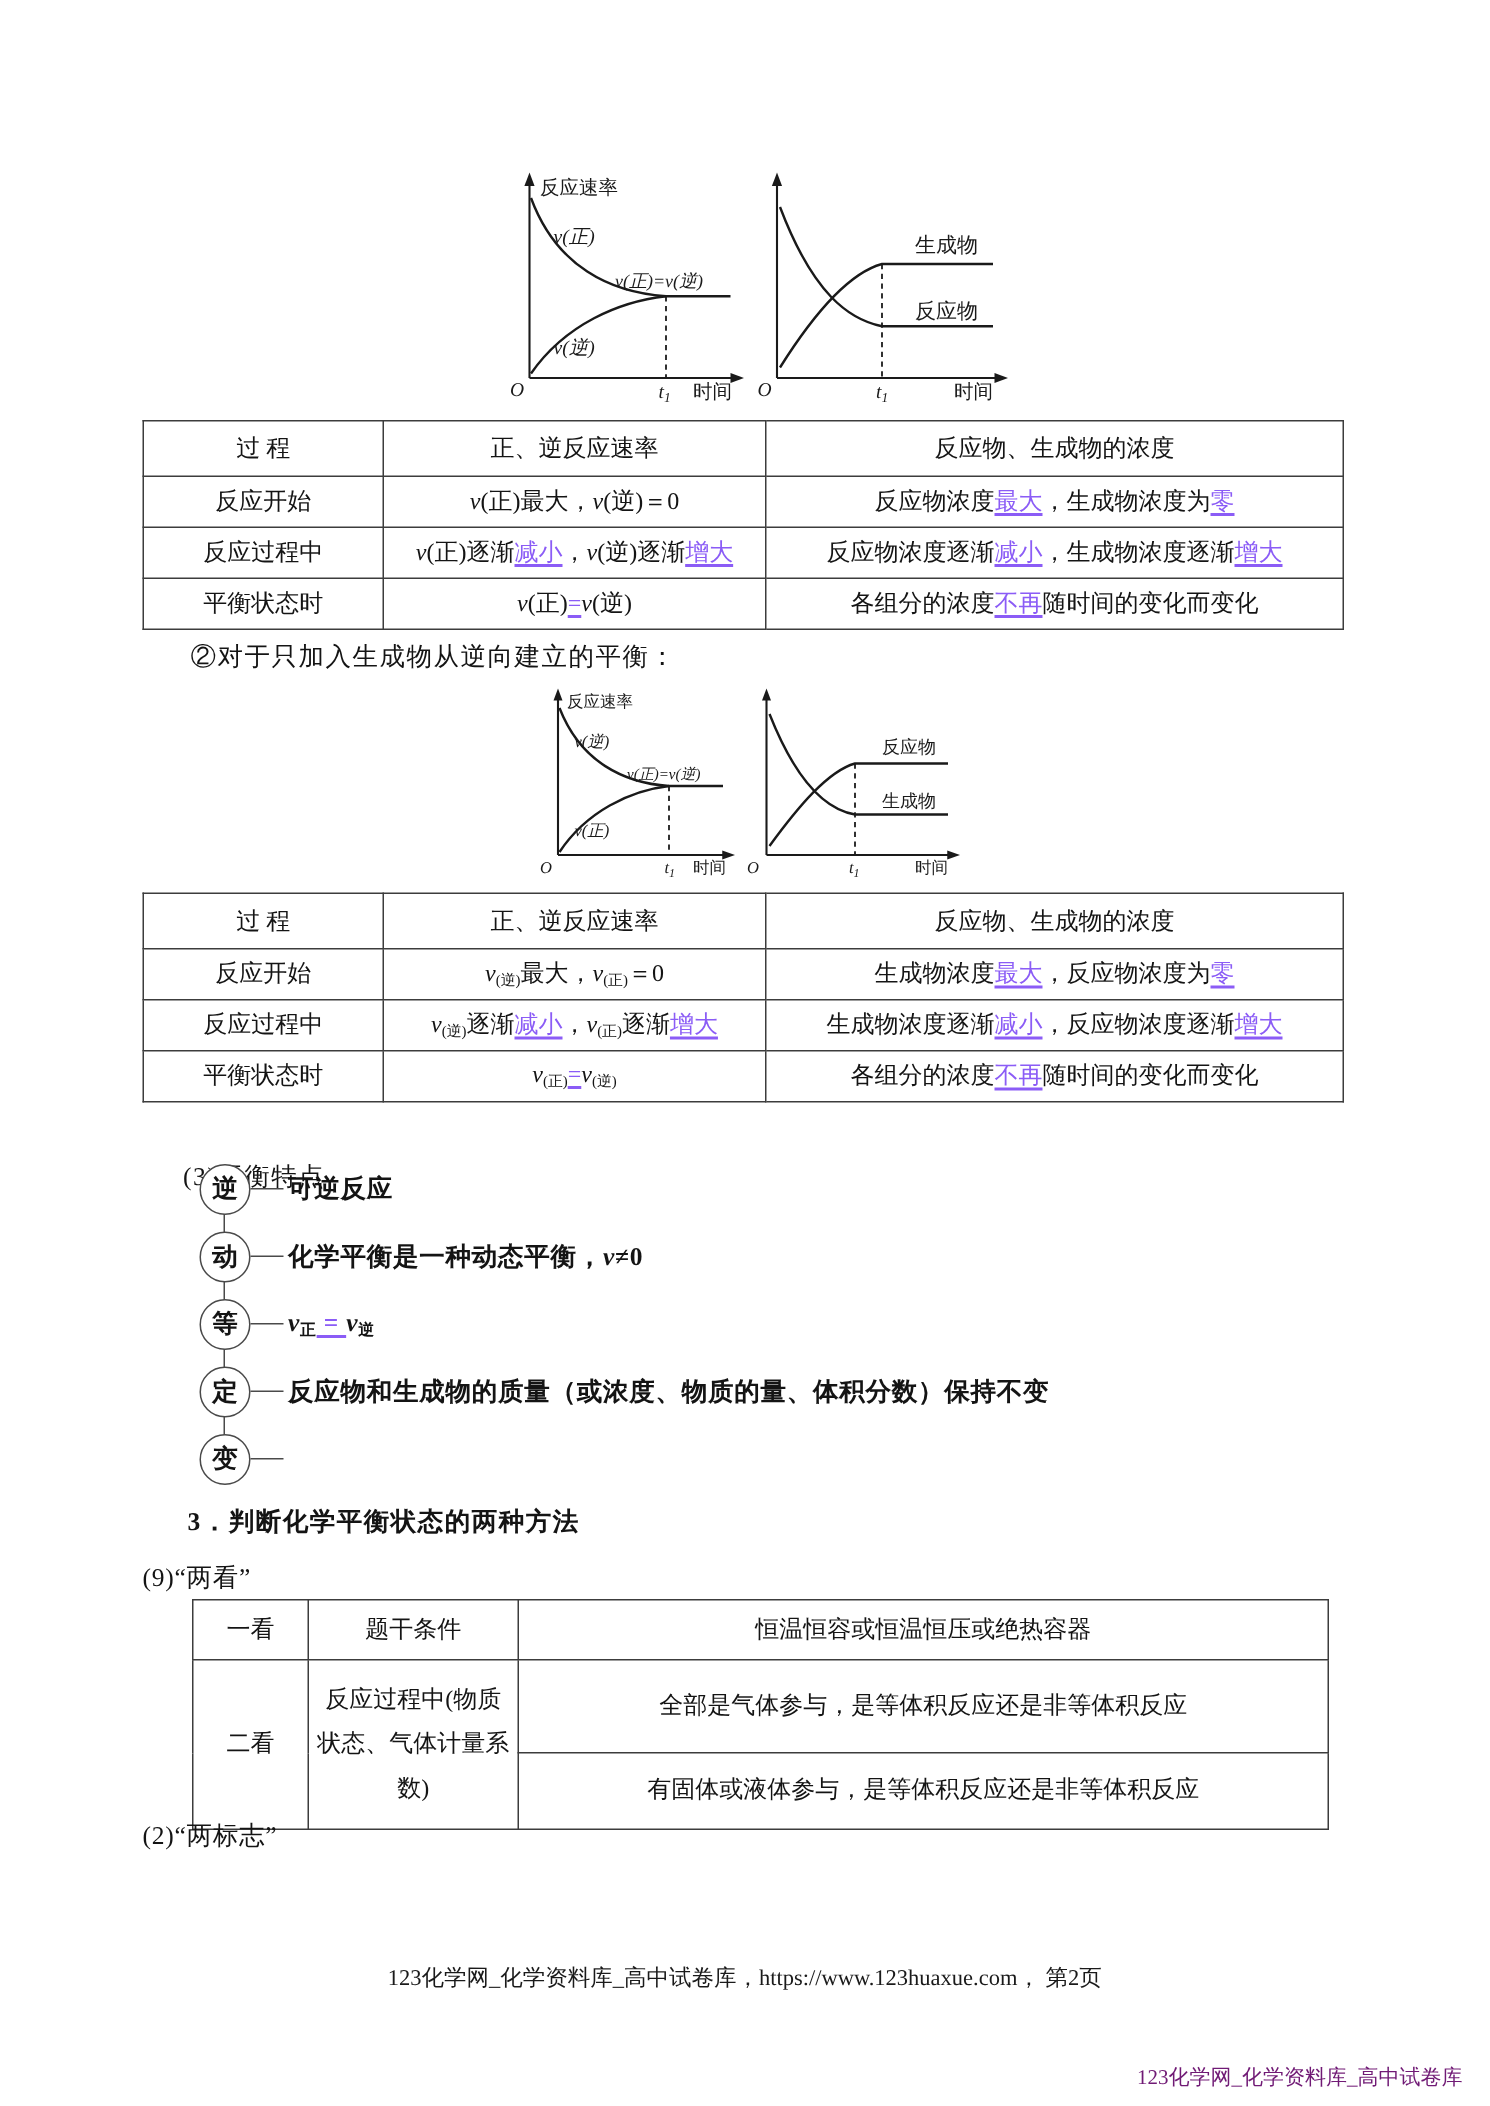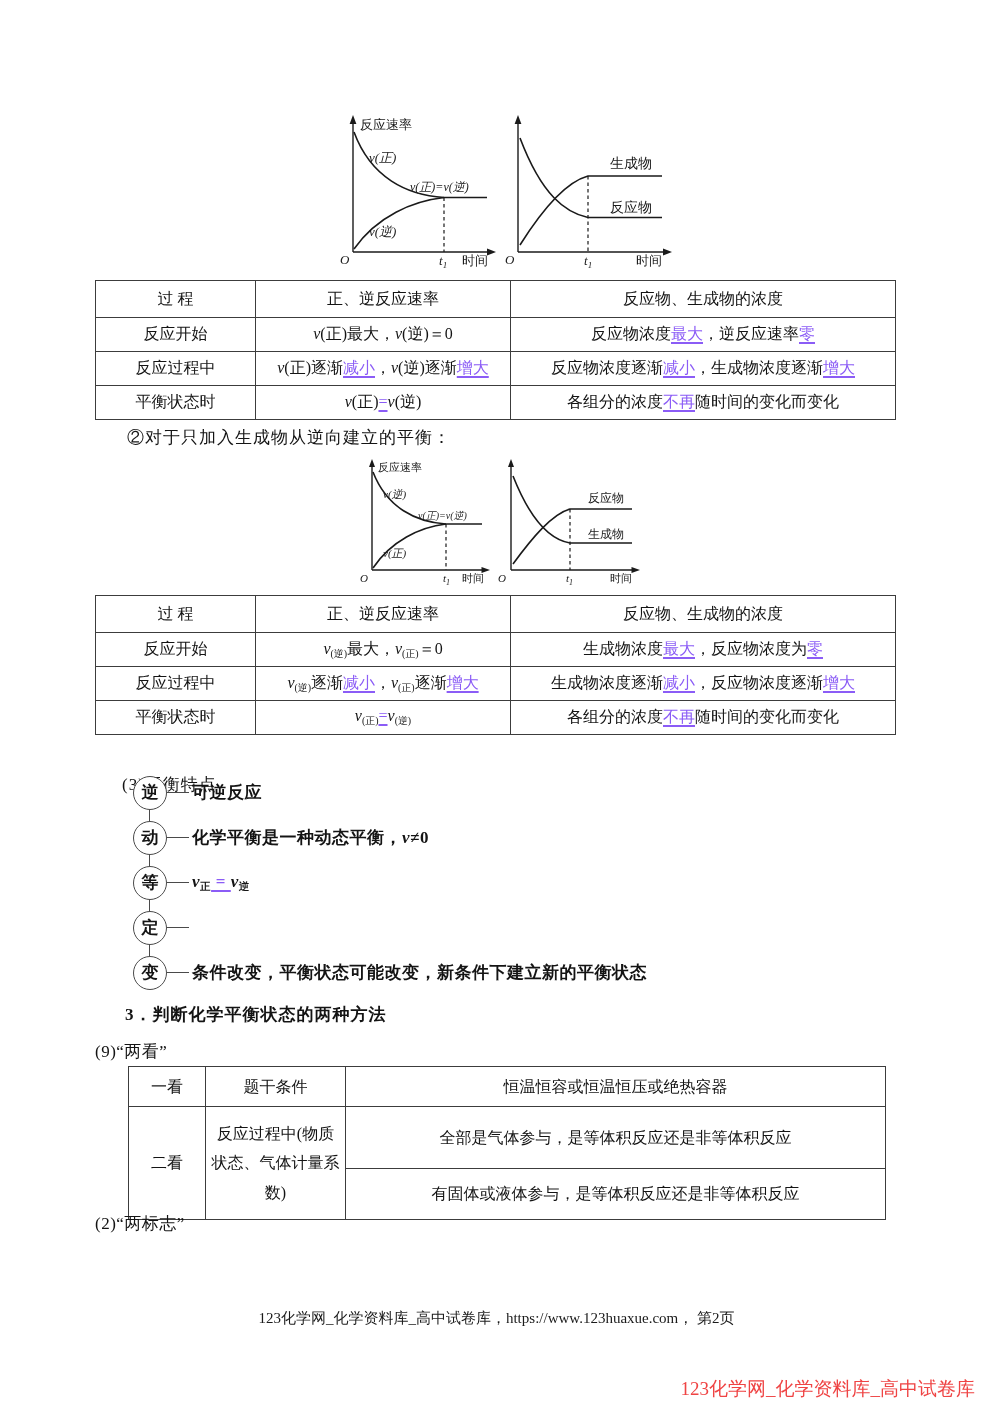--- a/index.html
+++ b/index.html
@@ -52,21 +52,21 @@
   }
   .feat-dash { width: 22px; border-top: 1.6px solid #4a4a4a; flex: 0 0 22px; }
   .feat-text { font-size: 17px; font-weight: bold; margin-left: 3px; letter-spacing: 0.5px; white-space: nowrap; }
 
   .h3 { font-size: 17px; font-weight: bold; letter-spacing: 1px; }
   .sub-label { font-size: 17px; letter-spacing: 0.5px; }
 
   .tbl-look td { line-height: 1.85; }
 
   .footer { position: absolute; left: 0; width: 100%; text-align: center; font-size: 15px; color: #1a1a1a; margin-top: 16px; }
-  .watermark { position: absolute; font-size: 19px; color: #ef4444; }
+  .watermark { position: absolute; font-size: 14px; color: #701a75; }
 </style>
 </head>
 <body>
 
 <div class="graph-row" style="left:333px; top:112px;">
   <svg width="167" height="158" viewBox="0 0 167 158">
     <line class="axis" x1="20" y1="140" x2="20" y2="9"></line>
     <polygon class="ah" points="20,3 16.6,12 23.4,12"></polygon>
     <line class="axis" x1="20" y1="140" x2="157" y2="140"></line>
     <polygon class="ah" points="163,140 154,136.6 154,143.4"></polygon>
@@ -106,21 +106,21 @@
     </colgroup>
   <tbody>
       <tr>
     <td>过 程</td>
     <td>正、逆反应速率</td>
     <td>反应物、生成物的浓度</td>
   </tr>
   <tr>
     <td>反应开始</td>
     <td><span class="seg-i">v</span><span>(正)最大，</span><span class="seg-i">v</span><span>(逆)＝0</span></td>
-    <td><span>反应物浓度</span><span class="seg-ru">最大</span><span>，逆反应速率</span><span class="seg-ru">零</span></td>
+    <td><span>反应物浓度</span><span class="seg-ru">最大</span><span>，生成物浓度为</span><span class="seg-ru">零</span></td>
   </tr>
   <tr>
     <td>反应过程中</td>
     <td><span class="seg-i">v</span><span>(正)逐渐</span><span class="seg-ru">减小</span><span>，</span><span class="seg-i">v</span><span>(逆)逐渐</span><span class="seg-ru">增大</span></td>
     <td><span>反应物浓度逐渐</span><span class="seg-ru">减小</span><span>，生成物浓度逐渐</span><span class="seg-ru">增大</span></td>
   </tr>
   <tr>
     <td>平衡状态时</td>
     <td><span class="seg-i">v</span><span>(正)</span><span class="seg-ru">=</span><span class="seg-i">v</span><span>(逆)</span></td>
     <td><span>各组分的浓度</span><span class="seg-ru">不再</span><span>随时间的变化而变化</span></td>
@@ -209,25 +209,25 @@
     <div class="feat-text"><span>化学平衡是一种动态平衡，</span><span class="seg-i">v</span><span>≠0</span></div>
   </div>
   <div class="feat-row">
     <div class="feat-circle">等</div>
     <div class="feat-dash"></div>
     <div class="feat-text"><span class="seg-i">v</span><span class="seg-sub">正</span><span class="seg-ru seg-b"> = </span><span class="seg-i">v</span><span class="seg-sub">逆</span></div>
   </div>
   <div class="feat-row">
     <div class="feat-circle">定</div>
     <div class="feat-dash"></div>
+    <div class="feat-text"><span>反应物和生成物的质量（或浓度、物质的量、体积分数）保持不变</span></div>
   </div>
   <div class="feat-row">
     <div class="feat-circle">变</div>
     <div class="feat-dash"></div>
-    <div class="feat-text"><span>条件改变，平衡状态可能改变，新条件下建立新的平衡状态</span></div>
   </div>
 </div>
 
 <div class="abs h3" style="left:125px; top:1003px;">3．判断化学平衡状态的两种方法</div>
 <div class="abs sub-label" style="left:95px; top:1040px;">(9)“两看”</div>
 
 <table class="abs tbl-look" style="left:128px; top:1066px; width:757px;">
   <colgroup>
       <col style="width:77px">
       <col style="width:140px">

